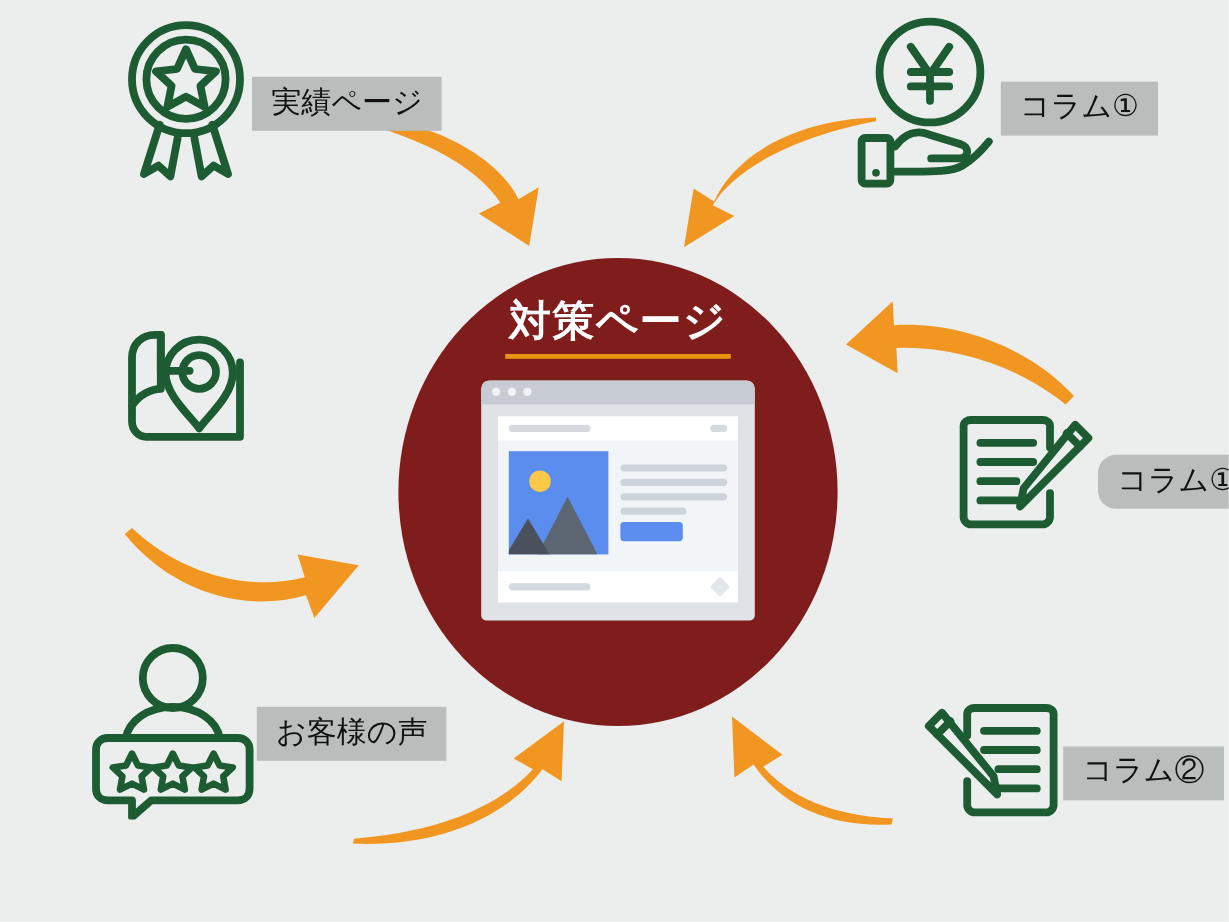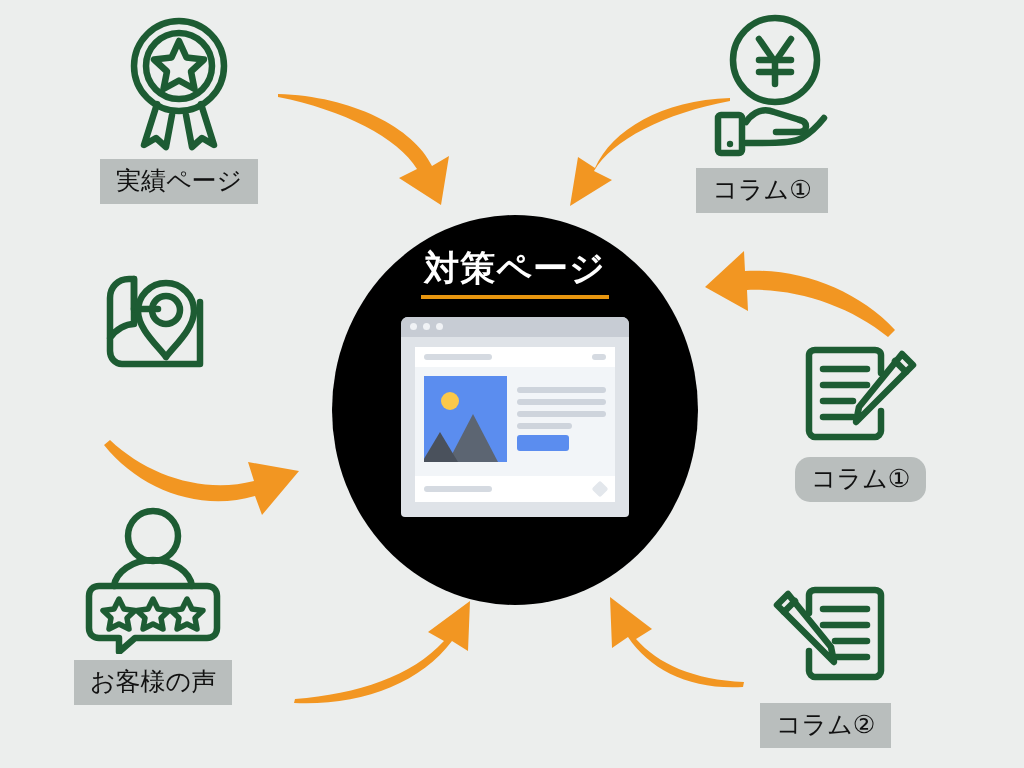--- a/index.html
+++ b/index.html
@@ -13,21 +13,21 @@
     background: #eceeed;
     overflow: hidden;
   }
 
   
   #hub {
     position: absolute;
     left: 332px; top: 215px;
     width: 366px; height: 390px;
     border-radius: 50%;
-    background: #000000;
+    background: #7f1d1d;
     display: flex;
     flex-direction: column;
     align-items: center;
   }
   #hub-title {
     margin-top: 34px;
     color: #ffffff;
     font-size: 35px;
     font-weight: bold;
     letter-spacing: 1px;
@@ -120,21 +120,21 @@
     justify-content: space-between;
     padding: 0 9px;
   }
   #page-foot .foot-bar { width: 68px; height: 6px; border-radius: 3px; background: #d5dae1; }
   #page-foot .foot-dia {
     width: 12px; height: 12px; background: #e3e7ec;
     transform: rotate(45deg); border-radius: 2px;
   }
 
   
-  .node { position: absolute; display: flex; flex-direction: column; }
+  .node { position: absolute; display: flex; }
   .node .icon { color: #1d5c33; }
   .node .icon svg { display: block; }
   .label {
     background: #b9bebd;
     color: #111111;
     font-size: 25px;
     font-weight: 500;
     line-height: 1;
     padding: 9px 16px 11px 16px;
     white-space: nowrap;
@@ -145,29 +145,29 @@
   #node-jisseki .label { margin-top: 5px; }
 
   #node-ryokin { left: 690px; top: 12px; align-items: center; }
   #node-ryokin .icon { margin-left: 14px; }
   #node-ryokin .label { margin-top: 6px; }
 
   #node-access { left: 20px; top: 272px; align-items: flex-start; }
   #node-access .icon { margin-left: 84px; }
   #node-access .label { margin-top: 6px; }
 
-  #node-voice { left: 74px; top: 504px; align-items: center; }
+  #node-voice { left: 74px; top: 533px; align-items: center; }
   #node-voice .label { margin-top: 6px; }
 
   #node-col1 { left: 795px; top: 345px; align-items: center; }
   #node-col1 .label { margin-top: 12px; border-radius: 15px; }
 
   #node-col2 { left: 760px; top: 585px; align-items: center; }
   #node-col2 .icon { margin-left: 6px; }
-  #node-col2 .label { margin-top: 18px; }
+  #node-col2 .label { margin-top: 18px; font-family: Liberation Mono, monospace; }
 
   #arrows {
     position: absolute; left: 0; top: 0;
     width: 1024px; height: 768px;
     pointer-events: none;
   }
 </style>
 </head>
 <body>
 

